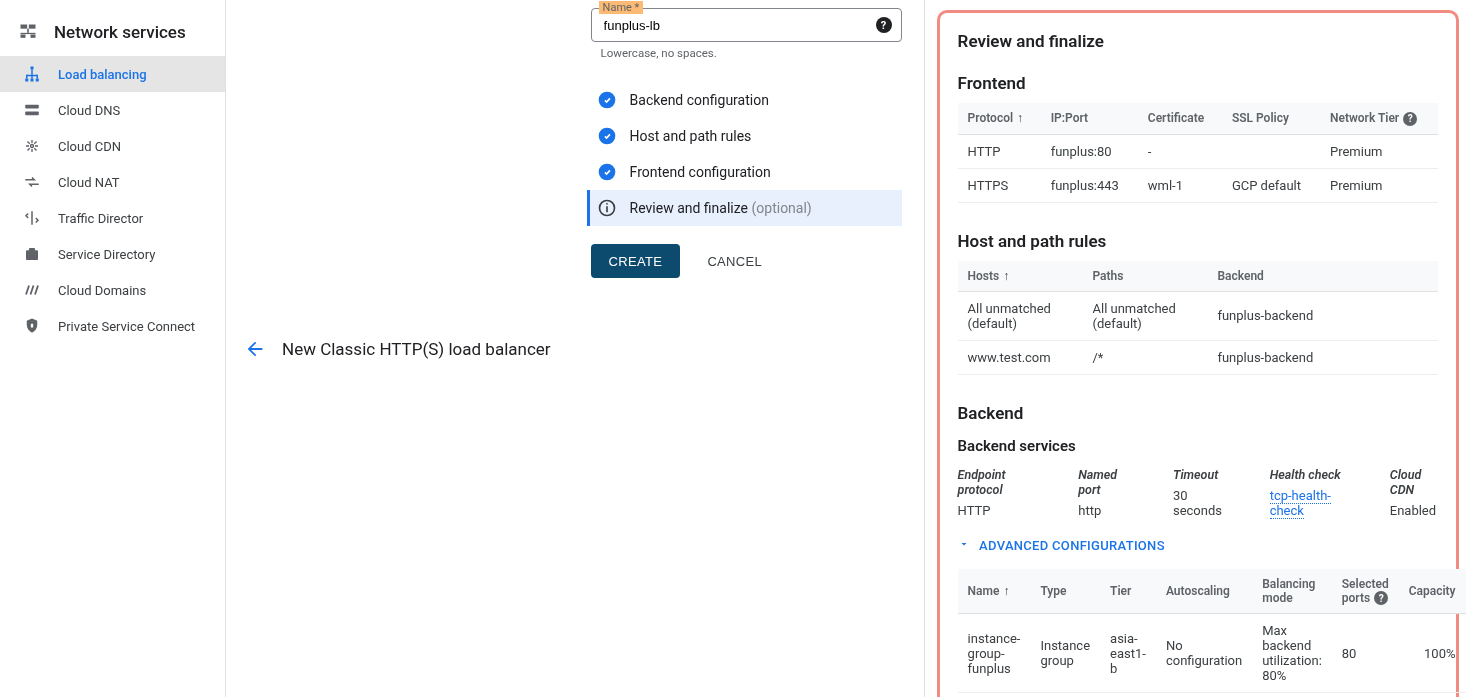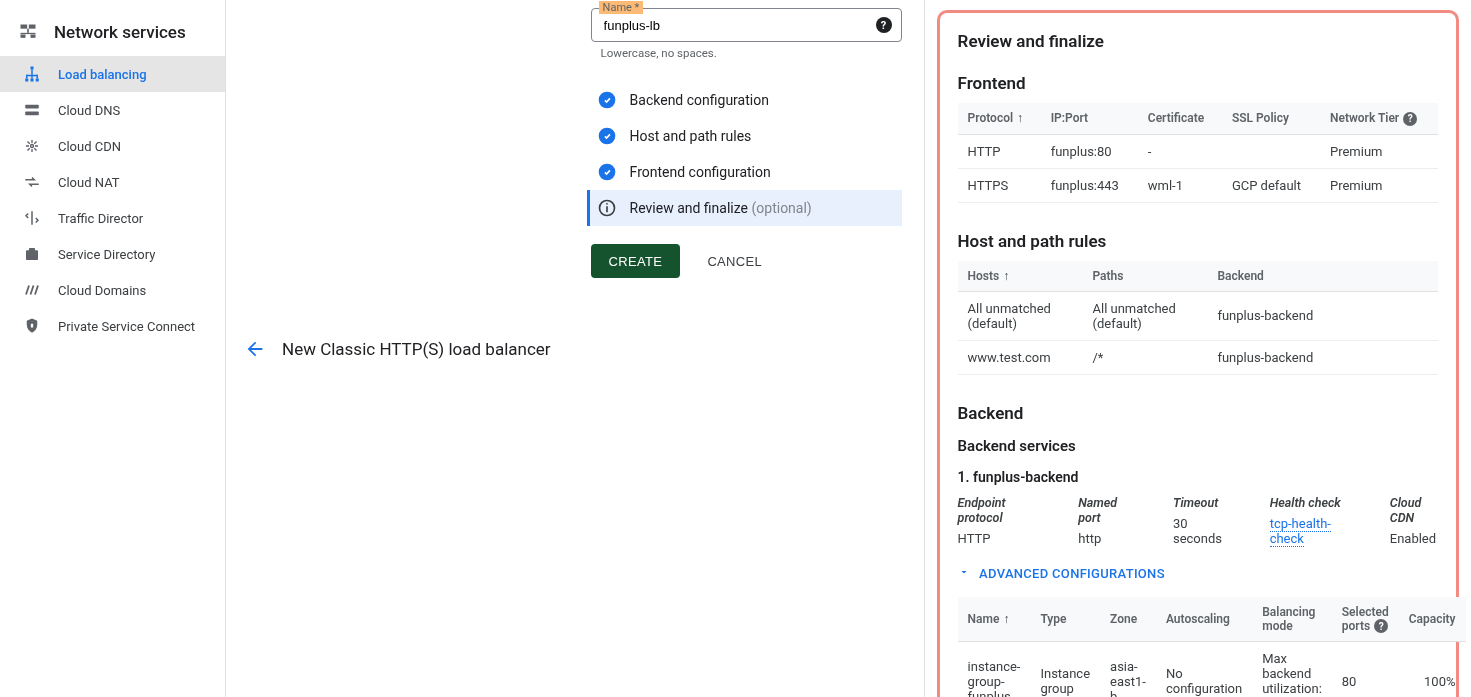--- a/index.html
+++ b/index.html
@@ -78,21 +78,21 @@
     font-size: 14px; cursor: pointer;
     border-left: 3px solid transparent;
     margin-left: -4px; padding-left: 6px;
   }
   .step-row .step-icon { width: 22px; height: 22px; margin-right: 12px; display:flex;align-items:center;justify-content:center;}
   .step-row.selected { background: #e8f0fe; border-left: 3px solid #1a73e8; }
   .step-row .optional { color: #80868b; }
 
   .btn-row { margin-top: 18px; }
   .btn-primary {
-    background: #14532d; color: #fff;
+    background: #0c4a6e; color: #fff;
     border: none; border-radius: 4px;
     height: 34px; padding: 0 18px;
     font-size: 13px; font-weight: 500; letter-spacing: .3px;
     cursor: pointer;
   }
   .btn-text {
     background: none; border: none;
     font-size: 13px; font-weight: 500; letter-spacing: .3px;
     color: #3c4043; margin-left: 18px; cursor: pointer;
   }
@@ -356,21 +356,20 @@
               <tr>
                 <td>www.test.com</td>
                 <td>/*</td>
                 <td>funplus-backend</td>
               </tr>
             </tbody>
           </table>
 
           <div class="h-sec" style="margin-top:28px;">Backend</div>
           <div class="h-sub">Backend services</div>
-          <div class="h-item">1. funplus-backend</div>
 
           <div class="backend-meta">
             <div class="col">
               <div class="lbl">Endpoint protocol</div>
               <div class="val">HTTP</div>
             </div>
             <div class="col">
               <div class="lbl">Named port</div>
               <div class="val">http</div>
             </div>
@@ -397,21 +396,21 @@
           </div>
 
           <div class="spacer-8"></div>
             <div class="spacer-8"></div>
 
           <table class="data">
             <thead>
                 <tr>
               <th><span>Name</span><span class="sort-arrow">↑</span></th>
               <th>Type</th>
-              <th>Zone</th>
+              <th>Tier</th>
               <th>Autoscaling</th>
               <th>Balancing mode</th>
               <th><span>Selected ports</span><span class="help-o">?</span></th>
               <th style="text-align:right">Capacity</th>
             </tr>
               </thead>
             <tbody>
               <tr>
                 <td>instance-group-funplus</td>
                 <td>Instance group</td>

